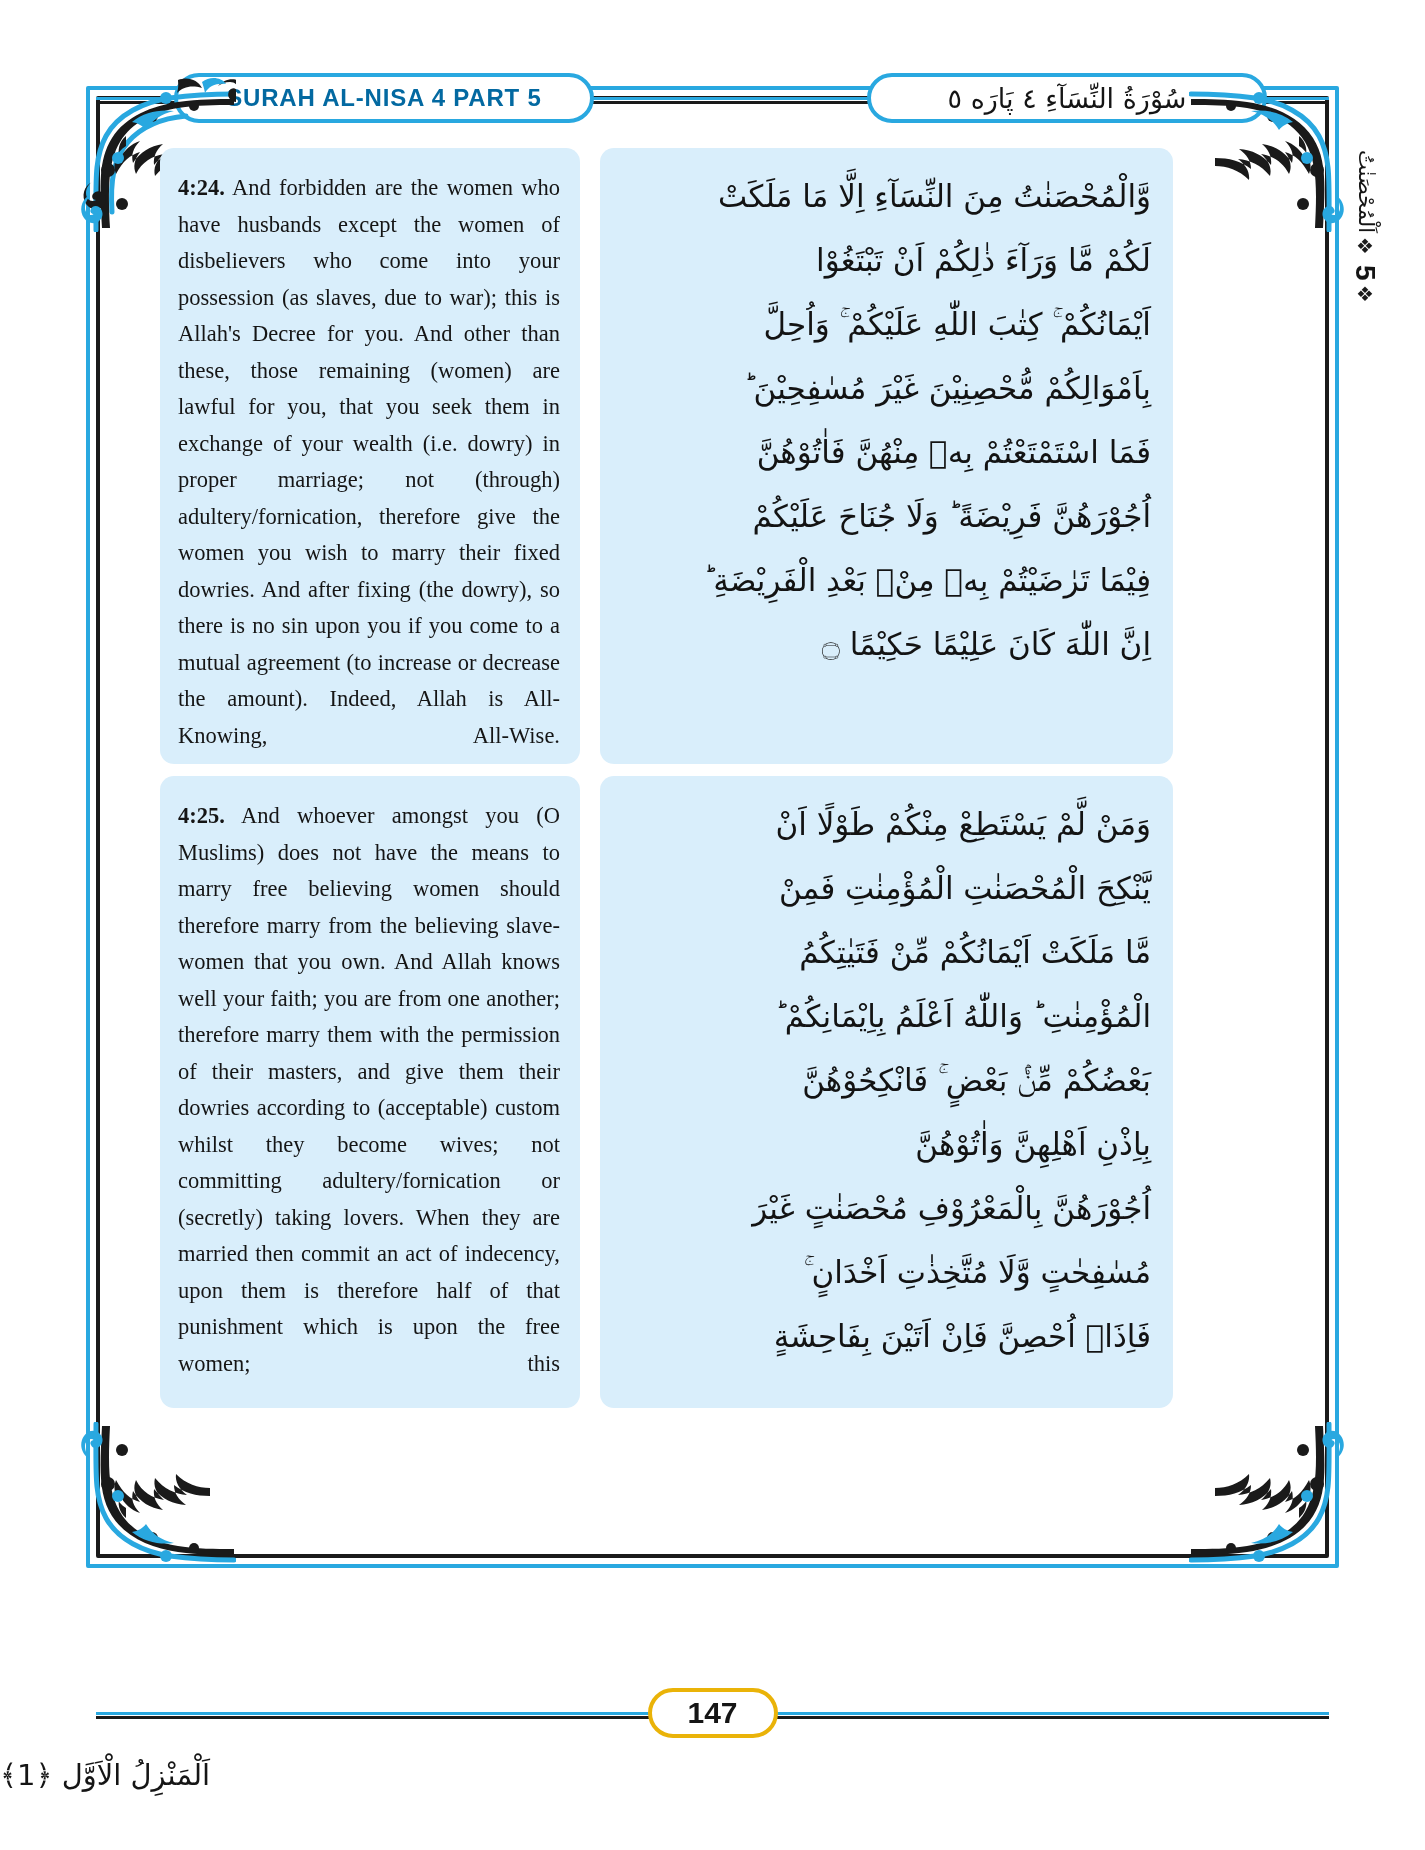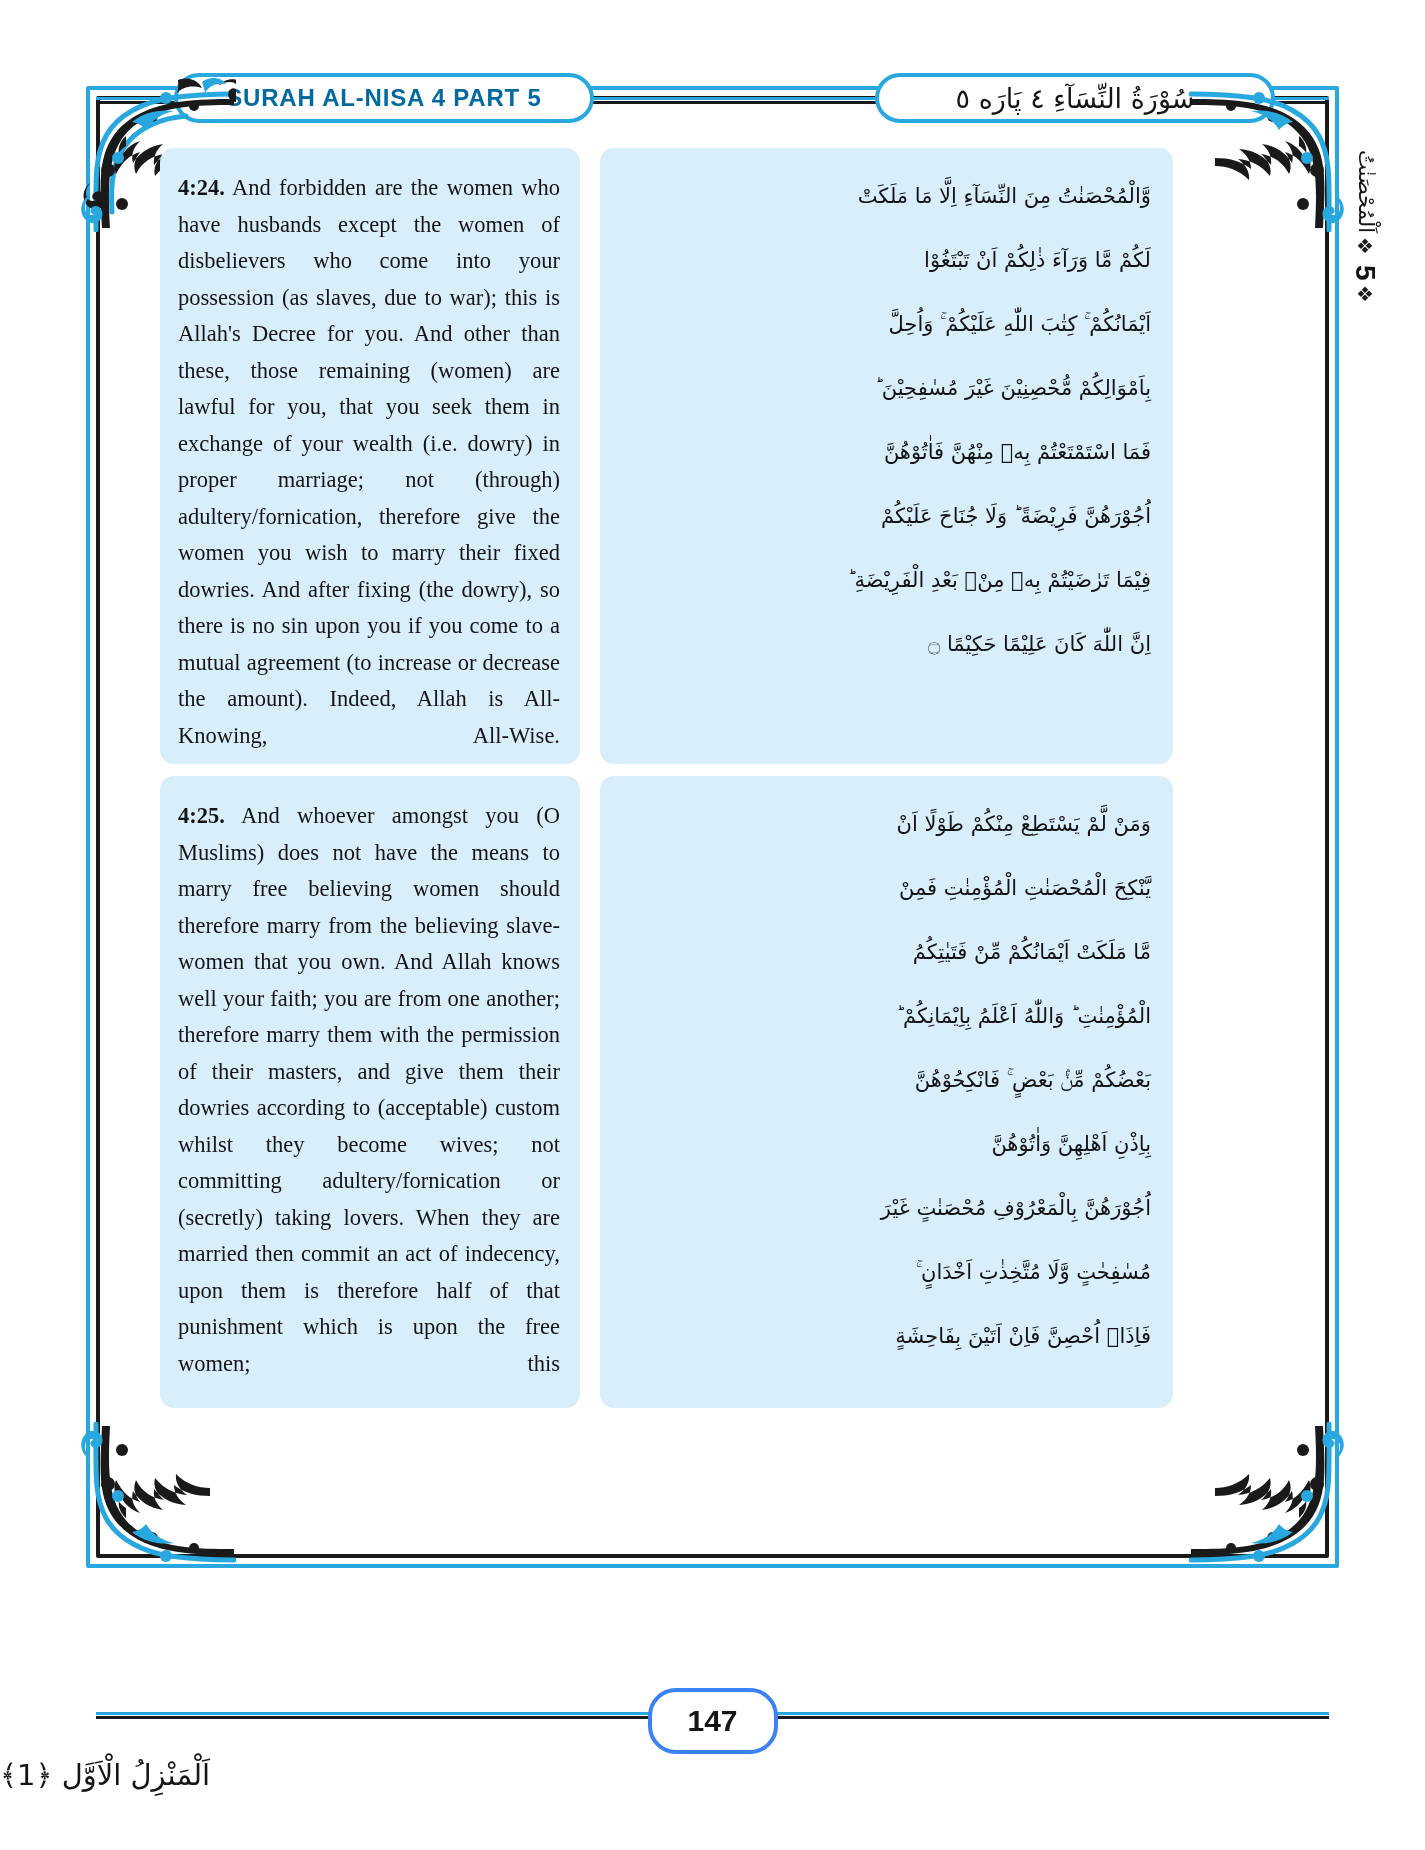--- a/index.html
+++ b/index.html
@@ -64,21 +64,21 @@
     height: 50px;
     border: 4px solid #29a8e0;
     border-radius: 26px;
     background: #ffffff;
     display: flex;
     align-items: center;
     justify-content: center;
     box-sizing: border-box;
   }
   .title-pill.left  { left: 78px;  width: 420px; }
-  .title-pill.right { right: 54px; width: 400px; text-align: right; }
+  .title-pill.right { right: 62px; width: 400px; text-align: right; }
 
   .title-en {
     font-family: Liberation Sans, sans-serif;
     font-weight: bold;
     font-size: 24px;
     letter-spacing: 0.8px;
     color: #0369a1;
     white-space: nowrap;
   }
   .title-ar {
@@ -100,22 +100,22 @@
   .footer-rule { position:absolute; left:0; right:0; top:22px; height:9px; }
   .footer-rule .r1 { position:absolute; left:0; right:0; top:0;  height:3px; background:#29a8e0; }
   .footer-rule .r2 { position:absolute; left:0; right:0; top:4px; height:3px; background:#1a1a1a; }
 
   .page-pill {
     position: absolute;
     left: 50%;
     transform: translateX(-50%);
     top: -2px;
     width: 130px;
-    height: 66px;
-    border: 4px solid #3b82f6;
+    height: 50px;
+    border: 4px solid #eab308;
     border-radius: 28px;
     background: #ffffff;
     display: flex;
     align-items: center;
     justify-content: center;
     box-sizing: border-box;
     text-align: right;
   }
   .page-num {
     font-family: "Liberation Sans", sans-serif;
@@ -179,21 +179,21 @@
     text-align: justify;
     text-align-last: justify;
     hyphens: none;
   }
   .panel-en .vnum { font-weight: bold; }
 
   .panel-ar {
     flex: 1;
     padding: 16px 22px 10px 18px;
     font-family: "DejaVu Sans", sans-serif;
-    font-size: 21px;
+    font-size: 31px;
     line-height: 64px;
     color: #131313;
     direction: rtl;
     text-align: right;
     white-space: nowrap;
     overflow: hidden;
   }
   .ar-line { display: block; }
 
   

